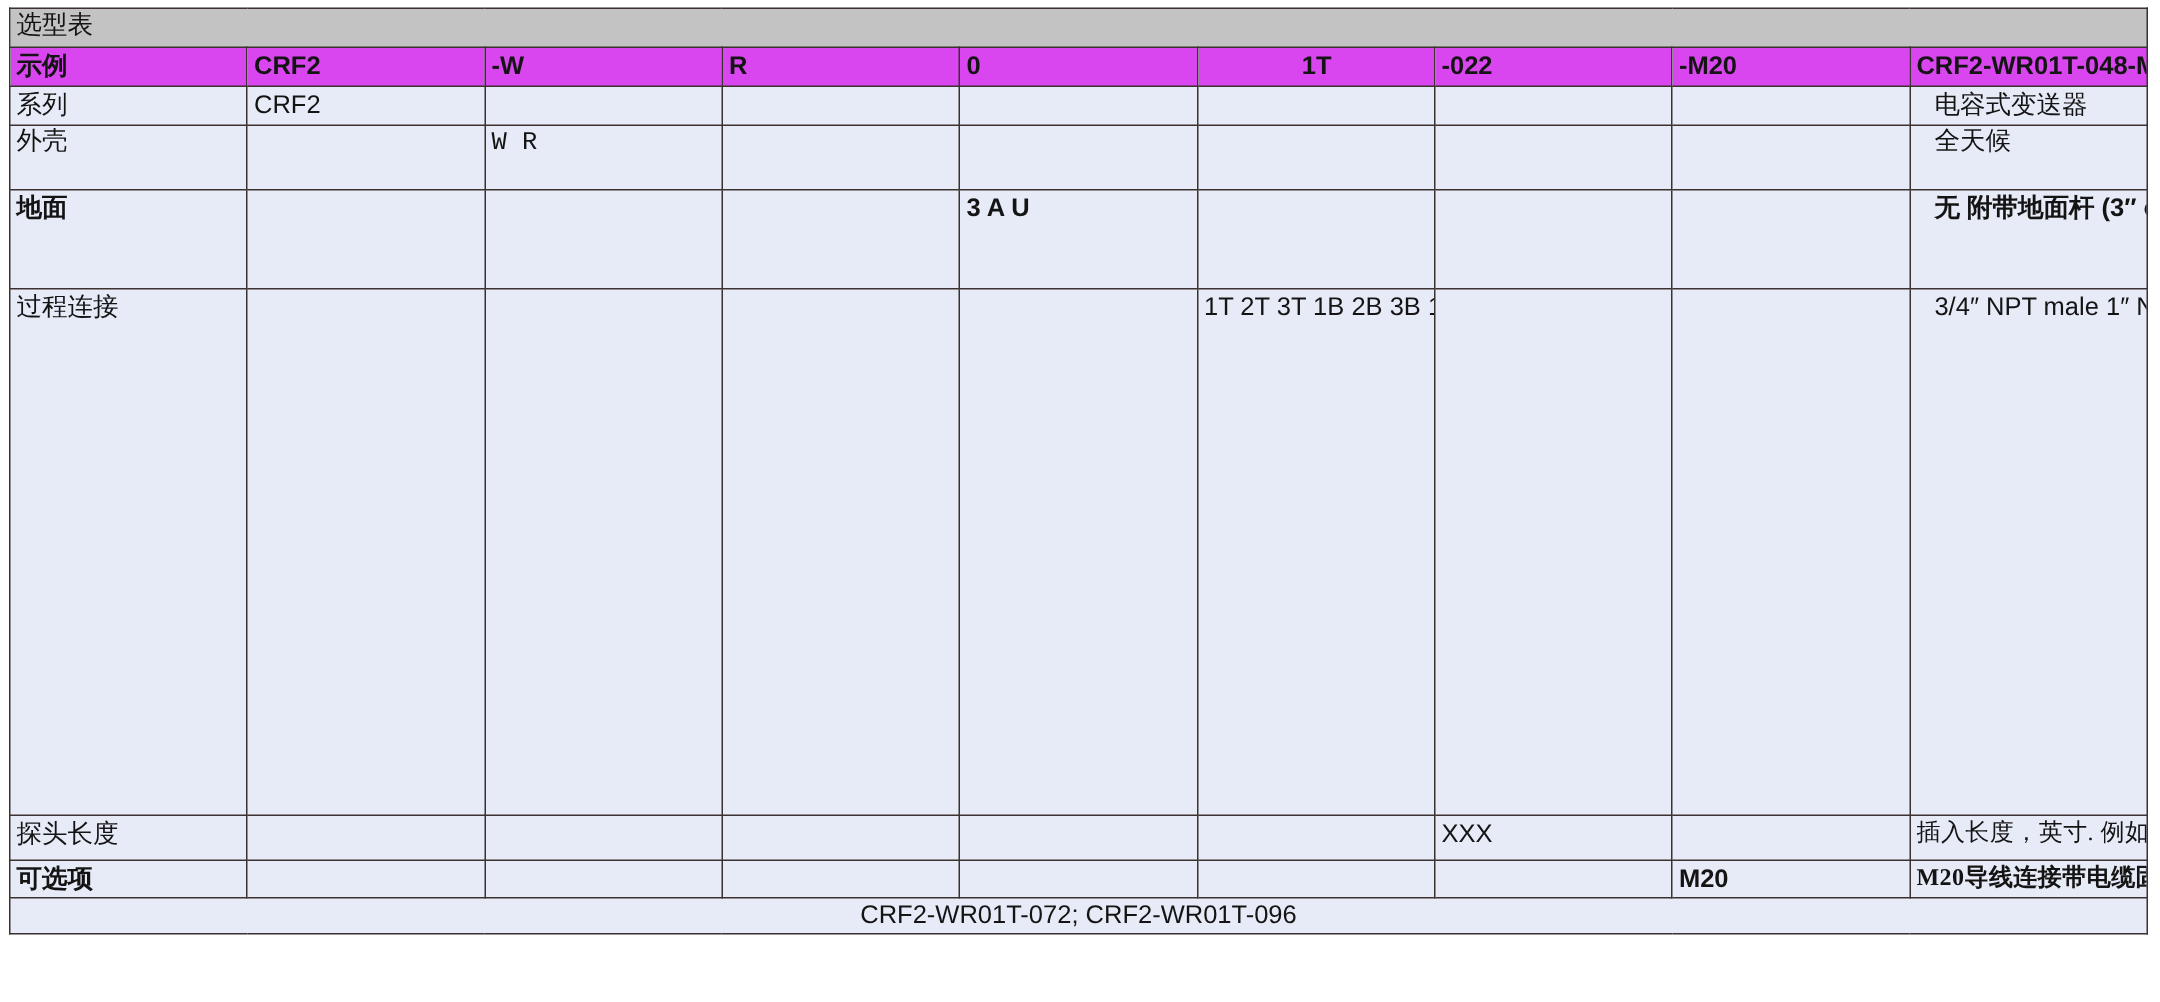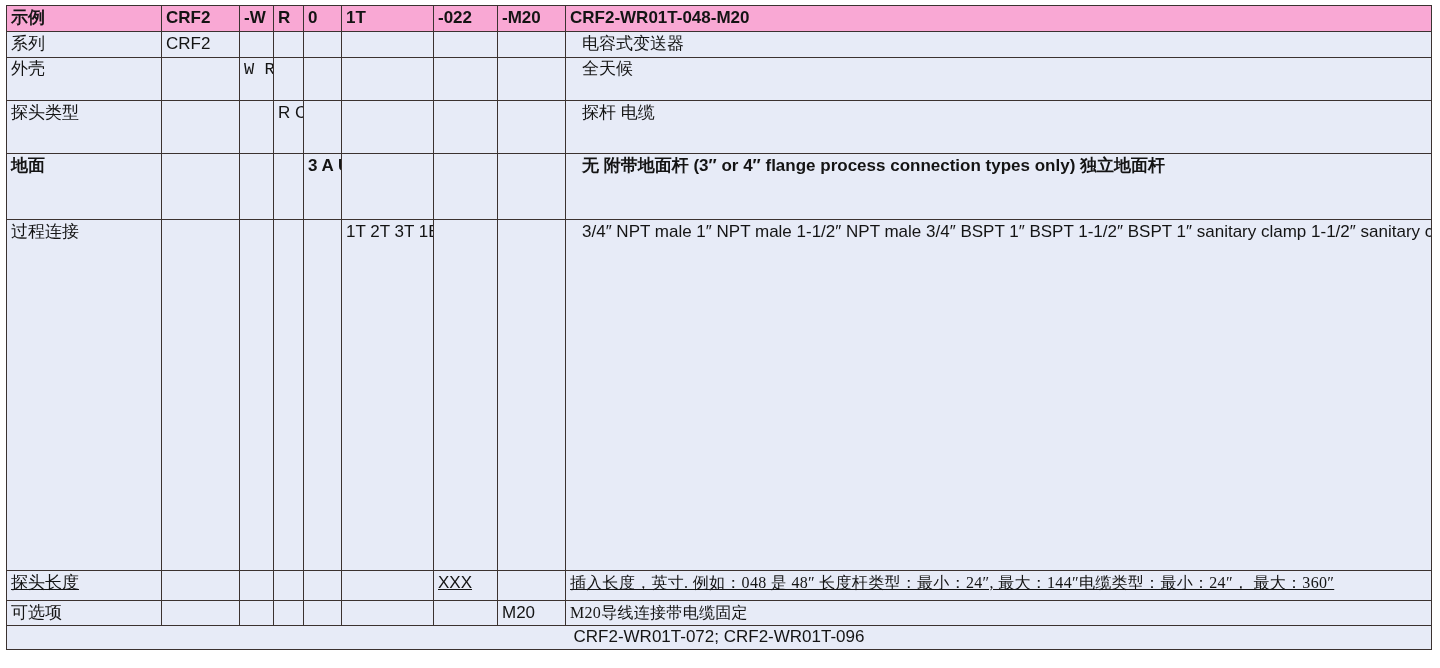--- a/index.html
+++ b/index.html
@@ -39,45 +39,45 @@
   
   tr.title-row td {
     background: #c3c3c3;
     height: 24px;
     font-size: 17px;
     line-height: 22px;
     border-bottom: 1px solid #3b3230;
   }
   
   tr.example-row td {
-    background: #f9a8d4;
+    background: #d946ef;
     font-weight: bold;
     height: 24px;
     line-height: 23px;
   }
   td.label-col   { width: 147px; }
   td.c-series    { width: 70px;  }
   td.c-housing   { width: 26px;  }
   td.c-probe     { width: 22px;  }
   td.c-ground    { width: 30px;  }
-  td.c-process   { width: 84px;  }
+  td.c-process   { width: 84px; text-align: center;  }
   td.c-length    { width: 56px;  }
   td.c-option    { width: 60px;  }
   td.desc-col    { width: auto;  }
 
   .multiline { white-space: pre-line; }
   .desc-col.multiline { line-height: 23.2px; padding-left: 16px; }
 
   tr.r-series td   { height: 24px; }
   tr.r-housing td  { height: 41px; font-family: Liberation Mono, monospace; }
   tr.r-probe td    { height: 51px; }
   tr.r-ground td   { height: 64px; font-weight: bold; }
   tr.r-process td  { height: 349px; margin-top: 12px; }
-  tr.r-plen td     { height: 28px; text-decoration: underline; }
-  tr.r-option td   { height: 23px; }
+  tr.r-plen td     { height: 28px; }
+  tr.r-option td   { height: 23px; font-weight: bold; }
   tr.r-note td     { height: 22px; }
 
   tr.r-plen td.desc-col,
   tr.r-option td.desc-col {
     font-family: "Liberation Serif", serif;
     font-size: 16px;
     letter-spacing: 0.3px;
   }
   tr.r-note td {
     text-align: center;
@@ -89,20 +89,23 @@
   .chn { font-family: "Liberation Sans", sans-serif; }
 </style>
 </head>
 <body>
 
 <div id="page">
 
   <table class="spec">
 
     <tbody>
+        <tr class="title-row">
+      <td colspan="9">选型表</td>
+    </tr>
 
     <tr class="example-row">
       <td class="label-col">示例</td>
       <td class="c-series">CRF2</td>
       <td class="c-housing">-W</td>
       <td class="c-probe">R</td>
       <td class="c-ground">0</td>
       <td class="c-process">1T</td>
       <td class="c-length">-022</td>
       <td class="c-option">-M20</td>
@@ -127,33 +130,20 @@
       <td class="c-housing multiline">W
 R</td>
       <td class="c-probe"></td>
       <td class="c-ground"></td>
       <td class="c-process"></td>
       <td class="c-length"></td>
       <td class="c-option"></td>
       <td class="desc-col multiline">全天候</td>
     </tr>
 
-    <tr class="r-probe">
-      <td class="label-col chn">探头类型</td>
-      <td class="c-series"></td>
-      <td class="c-housing"></td>
-      <td class="c-probe multiline">R
-C</td>
-      <td class="c-ground"></td>
-      <td class="c-process"></td>
-      <td class="c-length"></td>
-      <td class="c-option"></td>
-      <td class="desc-col multiline">探杆
-电缆</td>
-    </tr>
 
     <tr class="r-ground">
       <td class="label-col chn">地面</td>
       <td class="c-series"></td>
       <td class="c-housing"></td>
       <td class="c-probe"></td>
       <td class="c-ground multiline">3
 A
 U</td>
       <td class="c-process"></td>

